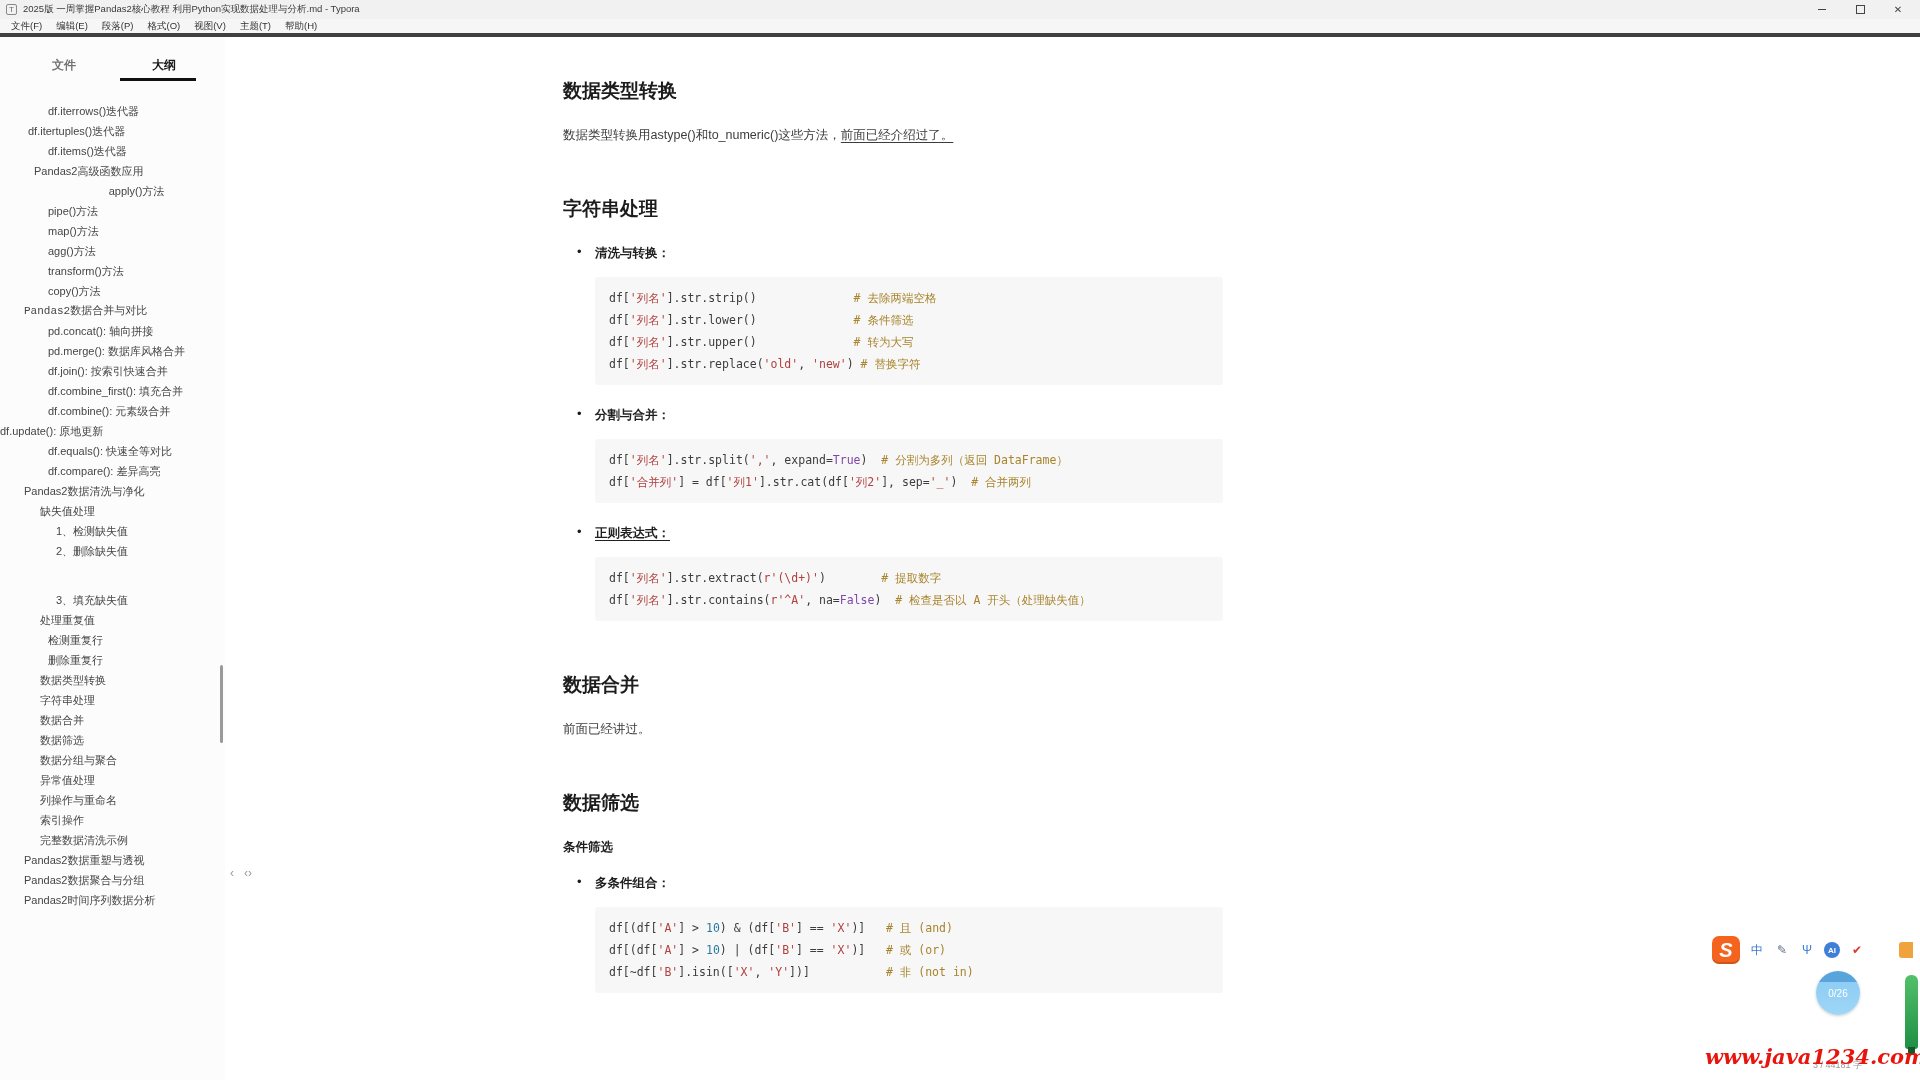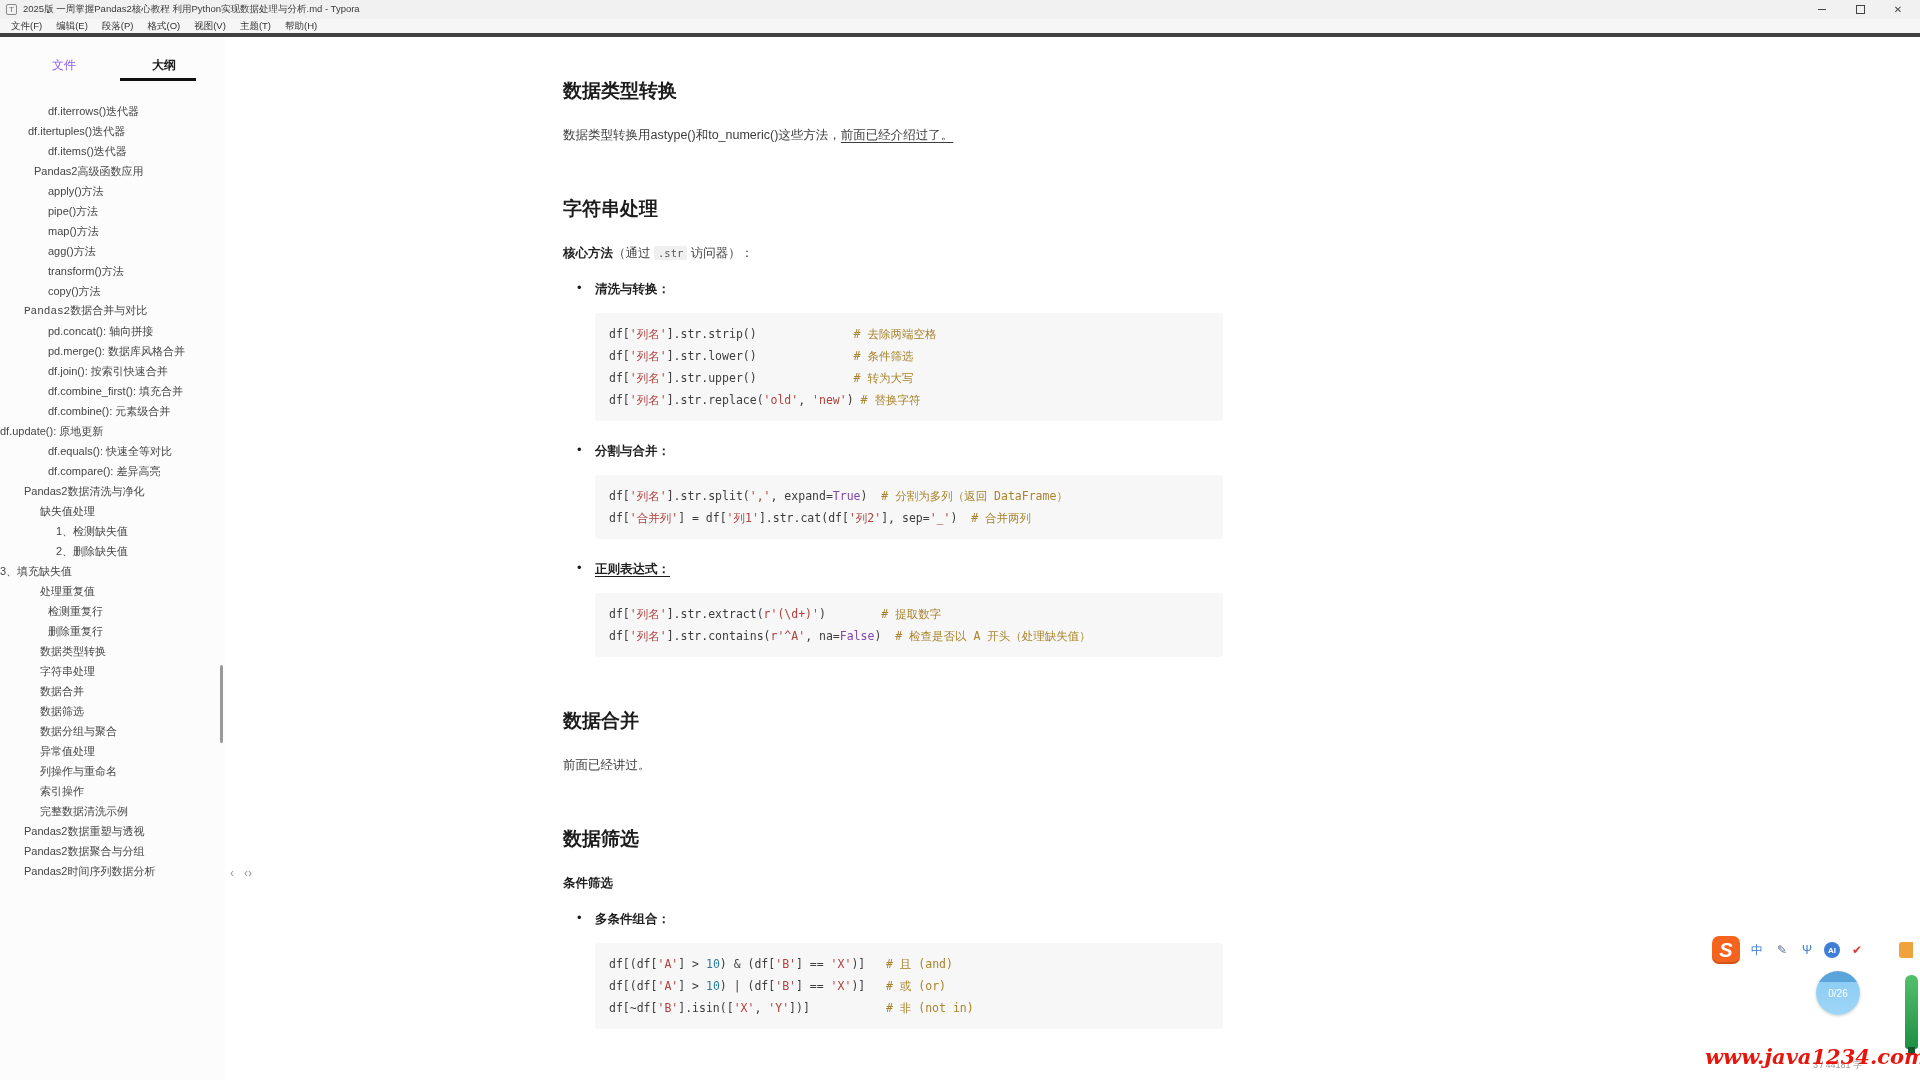--- a/index.html
+++ b/index.html
@@ -23,21 +23,21 @@
 
   
   .menubar { height:18px; background:#f7f6f6; display:flex; align-items:center;
              font-size:9.5px; color:#333; padding-left:4px; border-bottom:4px solid #404040;}
   .menu-item { padding:0 7px; height:100%; display:flex; align-items:center; cursor:default; }
 
   
   .app { display:flex; height:1043px; }
   .sidebar { position:relative; width:225px; flex:none; background:#fcfcfc; padding-top:14px; }
   .tabs { position:relative; display:flex; height:34px; }
-  .tab { position:absolute; font-size:12px; color:#8b5cf6; top:6px; }
+  .tab { position:absolute; font-size:12px; color:#737373; top:6px;font-weight:bold; }
   .tab.t0 { left:52px; }
   .tab.t1 { left:152px; color:#1a1a1a; font-weight:bold; }
   .tab-underline { position:absolute; left:120px; top:27px; width:76px; height:3px; background:#111; }
   .outline { margin-top:16px; }
   .oitem { height:20px; line-height:20px; font-size:11px; color:#454545;
            white-space:nowrap; overflow:hidden; cursor:default; }
   .sb-scroll { position:absolute; right:2px; top:628px; width:3px; height:78px;
                background:#9a9a9a; border-radius:2px; }
 
   
@@ -126,40 +126,40 @@
       <div class="tabs">
         <span class="tab t0">文件</span>
         <span class="tab t1">大纲</span>
         <span class="tab-underline"></span>
       </div>
       <div class="outline" id="outline">
           <div class="oitem" style="padding-left: 48px;">df.iterrows()迭代器</div>
           <div class="oitem" style="padding-left: 28px;">df.itertuples()迭代器</div>
           <div class="oitem" style="padding-left: 48px;">df.items()迭代器</div>
           <div class="oitem" style="padding-left: 34px;">Pandas2高级函数应用</div>
-          <div class="oitem" style="padding-left: 48px;">apply()方法</div>
+          <div class="oitem" style="padding-left: 48px; text-align: center;">apply()方法</div>
           <div class="oitem" style="padding-left: 48px;">pipe()方法</div>
           <div class="oitem" style="padding-left: 48px;">map()方法</div>
           <div class="oitem" style="padding-left: 48px;">agg()方法</div>
           <div class="oitem" style="padding-left: 48px;">transform()方法</div>
           <div class="oitem" style="padding-left: 48px;">copy()方法</div>
           <div class="oitem" style="padding-left: 24px; font-family: Liberation Mono, monospace;">Pandas2数据合并与对比</div>
           <div class="oitem" style="padding-left: 48px;">pd.concat(): 轴向拼接</div>
           <div class="oitem" style="padding-left: 48px;">pd.merge(): 数据库风格合并</div>
           <div class="oitem" style="padding-left: 48px;">df.join(): 按索引快速合并</div>
           <div class="oitem" style="padding-left: 48px;">df.combine_first(): 填充合并</div>
           <div class="oitem" style="padding-left: 48px;">df.combine(): 元素级合并</div>
           <div class="oitem" style="">df.update(): 原地更新</div>
           <div class="oitem" style="padding-left: 48px;">df.equals(): 快速全等对比</div>
           <div class="oitem" style="padding-left: 48px;">df.compare(): 差异高亮</div>
           <div class="oitem" style="padding-left: 24px;">Pandas2数据清洗与净化</div>
           <div class="oitem" style="padding-left: 40px;">缺失值处理</div>
           <div class="oitem" style="padding-left: 56px;">1、检测缺失值</div>
           <div class="oitem" style="padding-left: 56px;">2、删除缺失值</div>
-          <div class="oitem" style="">3、填充缺失值</div>
+          <div class="oitem" style="padding-left: 56px; margin-top: 29px;">3、填充缺失值</div>
           <div class="oitem" style="padding-left: 40px;">处理重复值</div>
           <div class="oitem" style="padding-left: 48px;">检测重复行</div>
           <div class="oitem" style="padding-left: 48px;">删除重复行</div>
           <div class="oitem" style="padding-left: 40px;">数据类型转换</div>
           <div class="oitem" style="padding-left: 40px;">字符串处理</div>
           <div class="oitem" style="padding-left: 40px;">数据合并</div>
           <div class="oitem" style="padding-left: 40px;">数据筛选</div>
           <div class="oitem" style="padding-left: 40px;">数据分组与聚合</div>
           <div class="oitem" style="padding-left: 40px;">异常值处理</div>
           <div class="oitem" style="padding-left: 40px;">列操作与重命名</div>
@@ -170,21 +170,20 @@
           <div class="oitem" style="padding-left: 24px;">Pandas2时间序列数据分析</div>
         </div>
       <div class="sb-scroll"></div>
     </aside>
 
     <main class="content">
       <div class="doc" id="doc">
           <h2>数据类型转换</h2>
           <p><span>数据类型转换用astype()和to_numeric()这些方法，</span><span class="u">前面已经介绍过了。</span></p>
           <h2>字符串处理</h2>
-          <p><span class="b">核心方法</span><span>（通过 </span><span class="icode">.str</span><span> 访问器）：</span></p>
           <div class="bullet"><span class="b">清洗与转换：</span></div>
           <pre class="codeblock"><span>df[</span><span class="t-str">'列名'</span><span>].str.strip()              </span><span class="t-com"># 去除两端空格</span>
 <span>df[</span><span class="t-str">'列名'</span><span>].str.lower()              </span><span class="t-com"># 条件筛选</span>
 <span>df[</span><span class="t-str">'列名'</span><span>].str.upper()              </span><span class="t-com"># 转为大写</span>
 <span>df[</span><span class="t-str">'列名'</span><span>].str.replace(</span><span class="t-str">'old'</span><span>, </span><span class="t-str">'new'</span><span>) </span><span class="t-com"># 替换字符</span></pre>
           <div class="bullet"><span class="b">分割与合并：</span></div>
           <pre class="codeblock"><span>df[</span><span class="t-str">'列名'</span><span>].str.split(</span><span class="t-str">','</span><span>, expand=</span><span class="t-kw">True</span><span>)  </span><span class="t-com"># 分割为多列（返回 DataFrame）</span>
 <span>df[</span><span class="t-str">'合并列'</span><span>] = df[</span><span class="t-str">'列1'</span><span>].str.cat(df[</span><span class="t-str">'列2'</span><span>], sep=</span><span class="t-str">'_'</span><span>)  </span><span class="t-com"># 合并两列</span></pre>
           <div class="bullet"><span class="b u">正则表达式：</span></div>
           <pre class="codeblock"><span>df[</span><span class="t-str">'列名'</span><span>].str.extract(</span><span class="t-str">r'(\d+)'</span><span>)        </span><span class="t-com"># 提取数字</span>

